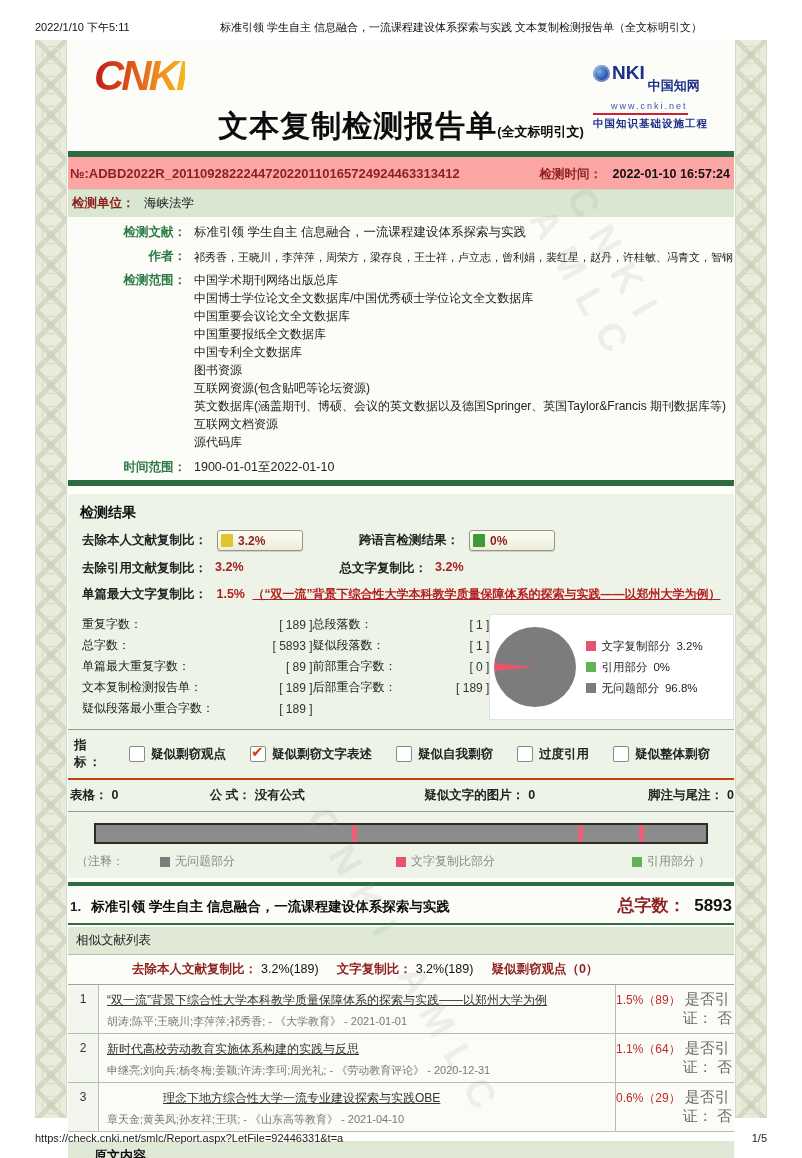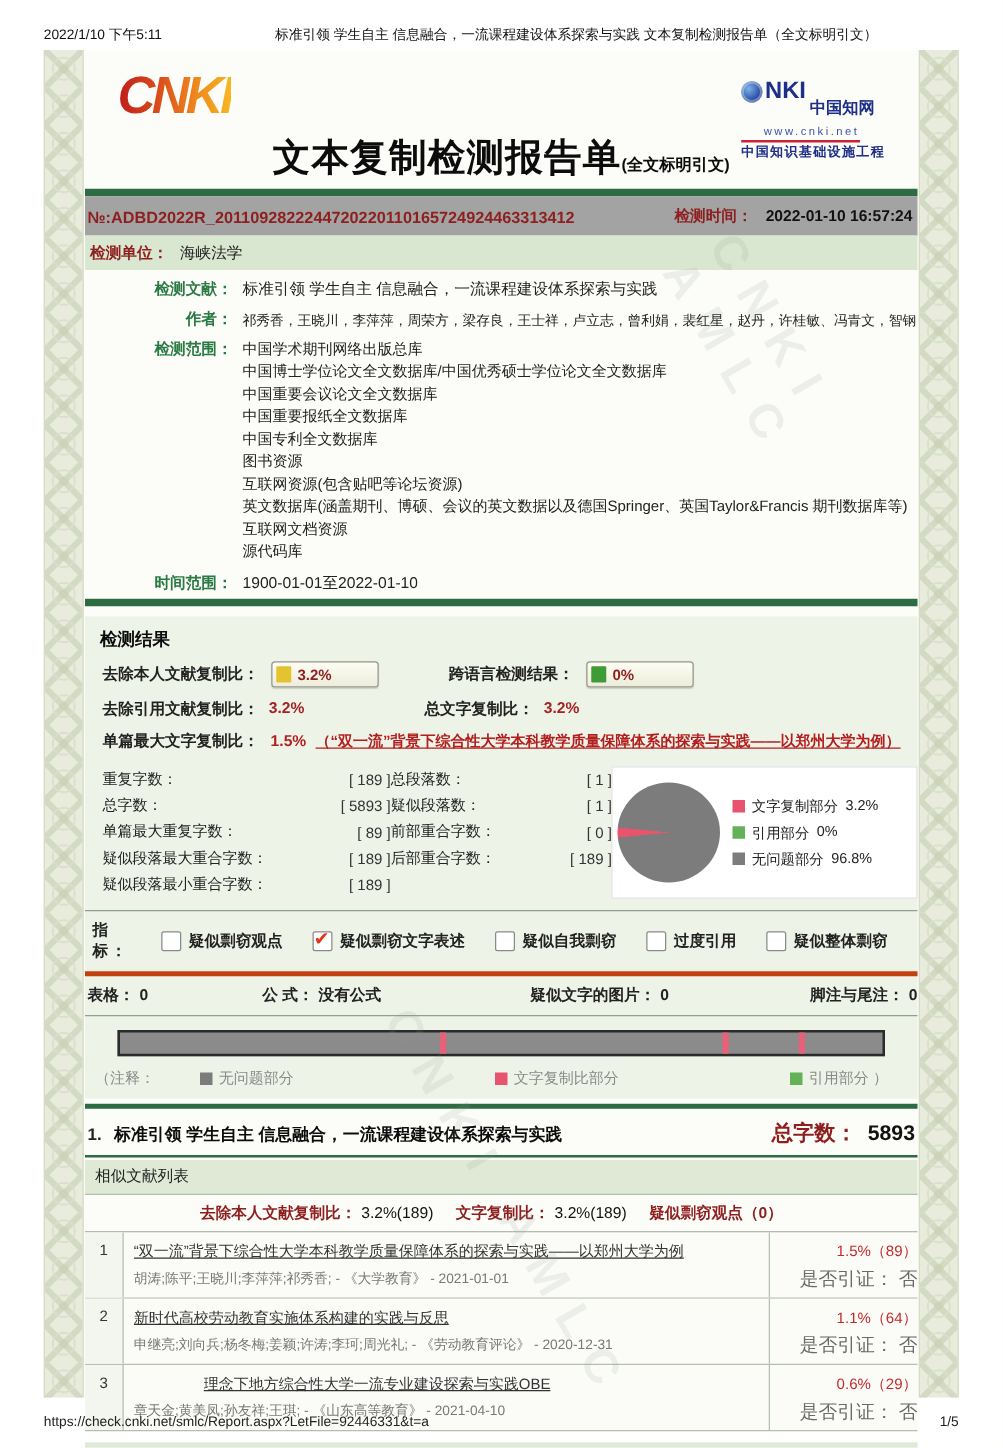--- a/index.html
+++ b/index.html
@@ -38,21 +38,21 @@
   .cnki-sub{font-size:10.5px;font-weight:bold;color:#1d2f87;letter-spacing:1px;margin-top:2px;}
 
   
   .rep-title{text-align:center;margin-top:2px;font-size:30px;font-weight:bold;color:#0c0c0c;letter-spacing:1px;}
   .rep-title .suffix{font-size:13px;font-weight:bold;letter-spacing:0;}
   .divider{height:6px;background:#2d6b43;margin-top:4px;}
   .divider.thin{height:4px;}
 
   
   .num-row{display:flex;justify-content:space-between;align-items:center;
-      padding:7px 4px 6px 2px;background:#a3a3a3;border-bottom:1px solid #cfdac6;}
+      padding:7px 4px 6px 2px;background:#fca5a5;border-bottom:1px solid #cfdac6;}
   .report-no{color:#8e1f1f;font-weight:bold;font-size:13px;white-space:nowrap;}
   .time-label{color:#8e1f1f;font-weight:bold;font-size:12.5px;}
   .time-value{color:#111;font-size:12.5px;font-weight:bold;margin-left:6px;}
   .unit-row{background:#d9e6d0;padding:5px 4px;font-size:12.5px;}
   .unit-label{color:#8e1f1f;font-weight:bold;}
   .unit-value{color:#222;margin-left:6px;}
 
   .info-row{display:flex;font-size:12.5px;margin-top:7px;}
   .info-label{width:118px;text-align:right;color:#2b7a44;font-weight:bold;flex-shrink:0;}
   .info-value{padding-left:8px;color:#222;white-space:nowrap;overflow:hidden;}
@@ -84,21 +84,21 @@
   .stat{display:flex;font-size:12px;color:#222;height:21px;align-items:center;}
   .stat .lbl{white-space:nowrap;} .stat .val{margin-left:auto;color:#333;white-space:nowrap;}
   .pie-box{width:236px;background:#fff;border:1px solid #e2e2e2;display:flex;align-items:center;
       padding:6px 4px;height:92px;}
   .pie{width:82px;height:80px;border-radius:50%;flex-shrink:0;}
   .pie-legend{margin-left:10px;font-size:11.5px;color:#222;}
   .legend-item{display:flex;align-items:center;height:21px;white-space:nowrap;}
   .sq{width:10px;height:10px;margin-right:5px;flex-shrink:0;}
   .legend-val{margin-left:6px;}
 
-  .ind-row{display:flex;align-items:center;border-top:1px solid #8fa08f;border-bottom:4px solid #c2410c;
+  .ind-row{display:flex;align-items:center;border-top:1px solid #8fa08f;border-bottom:2px solid #c2410c;
       margin-top:9px;padding:7px 0 7px 6px;font-size:12.5px;}
   .ind-label{font-weight:bold;margin-right:16px;letter-spacing:2px;}
   .ind-item{display:flex;align-items:center;margin-right:24px;font-weight:bold;color:#222;white-space:nowrap;}
   .cb{width:14px;height:14px;border:1px solid #8a8a8a;background:#fff;margin-right:6px;border-radius:2px;
       position:relative;flex-shrink:0;cursor:pointer;}
   .cb.checked::after{content:"✔";color:#e03517;position:absolute;font-size:15px;top:-4px;left:0;font-weight:bold;}
 
   .extra-row{display:flex;padding:7px 0 7px 2px;border-bottom:1px solid #8fa08f;font-size:12.5px;}
   .extra-item{white-space:nowrap;}
   .extra-item .xl{font-weight:bold;} .extra-item .xv{margin-left:4px;font-weight:bold;}
@@ -112,32 +112,32 @@
   .note-item{width:236px;} .note-item:last-child{width:auto;}
 
   
   .sec1-head{display:flex;align-items:baseline;padding:8px 2px 6px 2px;border-bottom:2px solid #2d6b43;}
   .sec1-index{font-weight:bold;font-size:13.5px;margin-right:10px;}
   .sec1-title{font-weight:bold;font-size:13.5px;color:#0c0c0c;white-space:nowrap;overflow:hidden;}
   .sec1-total{margin-left:auto;font-size:17px;white-space:nowrap;}
   .sec1-total .tl{color:#8e1f1f;font-weight:bold;} .sec1-total .tv{color:#111;font-weight:bold;margin-left:4px;}
   .list-header{background:#dfe9d6;padding:5px 8px;font-size:12.5px;color:#222;border-bottom:1px solid #b5bfae;margin-top:2px;}
   .sub-row{display:flex;padding:6px 0;font-size:12.5px;border-bottom:1px solid #9aa79a;}
-  .sub-item{margin-left:18px;white-space:nowrap;} .sub-item:first-child{margin-left:92px;}
+  .sub-item{margin-left:18px;white-space:nowrap;} .sub-item:first-child{margin-left:64px;}
   .sub-item .sl{color:#8e1f1f;font-weight:bold;} .sub-item .sv{color:#111;margin-left:4px;}
 
   .sim-row{display:flex;border-bottom:1px solid #b5bfae;background:#fbfcf8;}
   .sim-no{width:30px;border-right:1px solid #b5bfae;text-align:center;padding-top:7px;
       font-size:12px;color:#333;background:#f3f6ee;flex-shrink:0;}
   .sim-main{flex:1;padding:4px 8px 4px 8px;border-right:1px solid #b5bfae;overflow:hidden;}
   .sim-title{font-size:12px;color:#333;text-decoration:underline;margin:3px 0 5px 0;
       white-space:nowrap;overflow:hidden;cursor:pointer;}
   .sim-title.indent{padding-left:56px;}
   .sim-meta{font-size:11px;color:#787878;white-space:nowrap;overflow:hidden;}
-  .sim-side{width:118px;display:flex;flex-direction:column;flex-shrink:0;align-items:flex-end;}
+  .sim-side{width:118px;display:flex;flex-direction:row;flex-shrink:0;}
   .sim-pct{color:#c22a2a;font-size:12px;text-align:center;padding-top:7px;}
   .sim-cited{color:#6a6a6a;font-size:15px;text-align:center;padding:4px 0 5px 0;margin-top:auto;}
 
   
   .orig{margin-top:9px;background:#eef3e7;padding-bottom:4px;}
   .orig-head{background:#e0e9d5;padding:6px 0 5px 26px;font-weight:bold;font-size:13px;color:#0c0c0c;}
 
   .footer{position:absolute;bottom:14px;left:35px;right:35px;display:flex;
       justify-content:space-between;font-size:11px;color:#222;}
 </style>
@@ -256,21 +256,21 @@
             </div>
             <div class="stat">
               <span class="lbl">总字数：</span>
               <span class="val">[ 5893 ]</span>
             </div>
             <div class="stat">
               <span class="lbl">单篇最大重复字数：</span>
               <span class="val">[ 89 ]</span>
             </div>
             <div class="stat">
-              <span class="lbl">疑似段落最大重合字数：</span>
+              <span class="lbl">文本复制检测报告单：</span>
               <span class="val">[ 189 ]</span>
             </div>
             <div class="stat">
               <span class="lbl">疑似段落最小重合字数：</span>
               <span class="val">[ 189 ]</span>
             </div>
           </div>
         <div class="stats-col2" id="stats-col2">
             <div class="stat">
               <span class="lbl">总段落数：</span>

